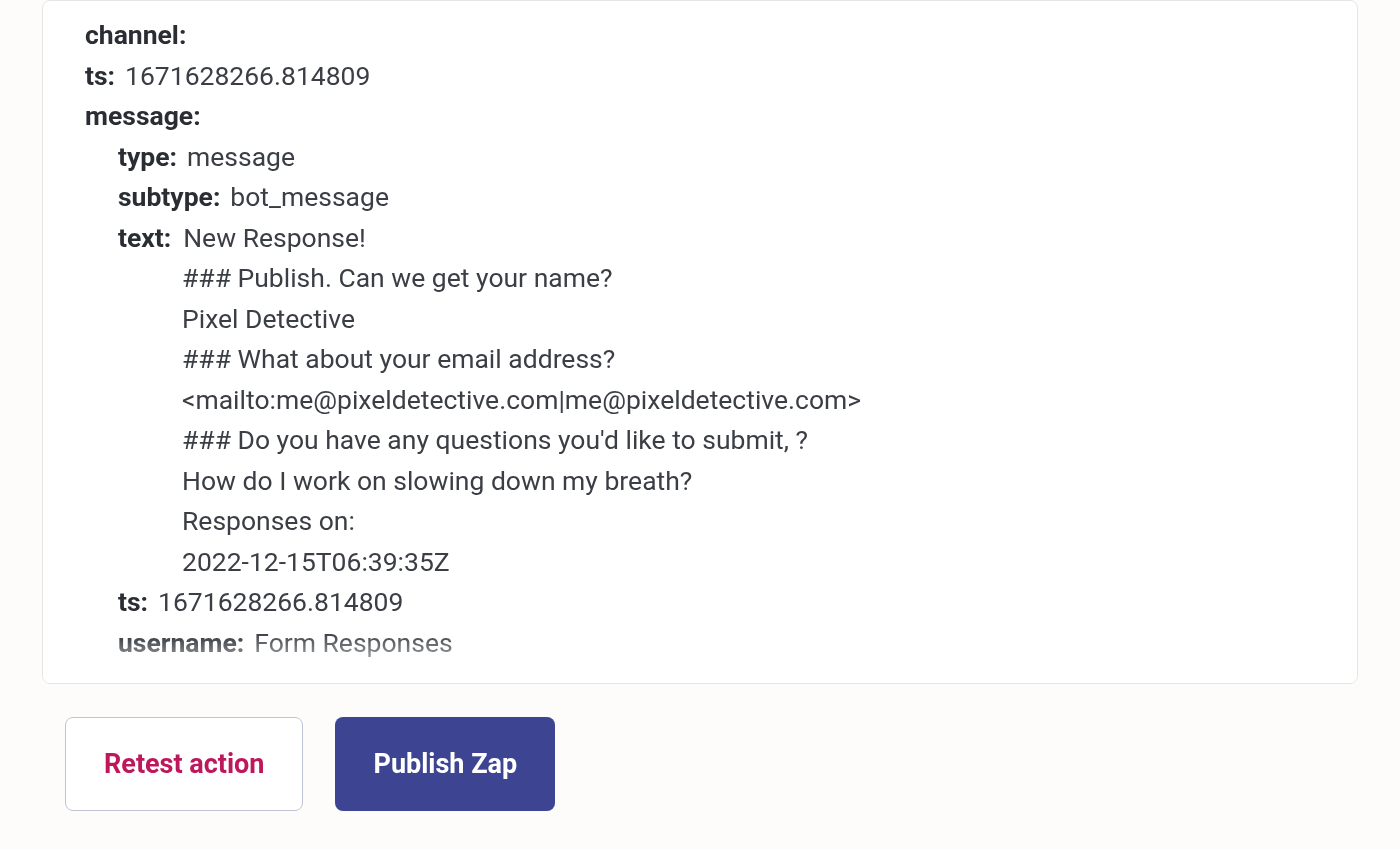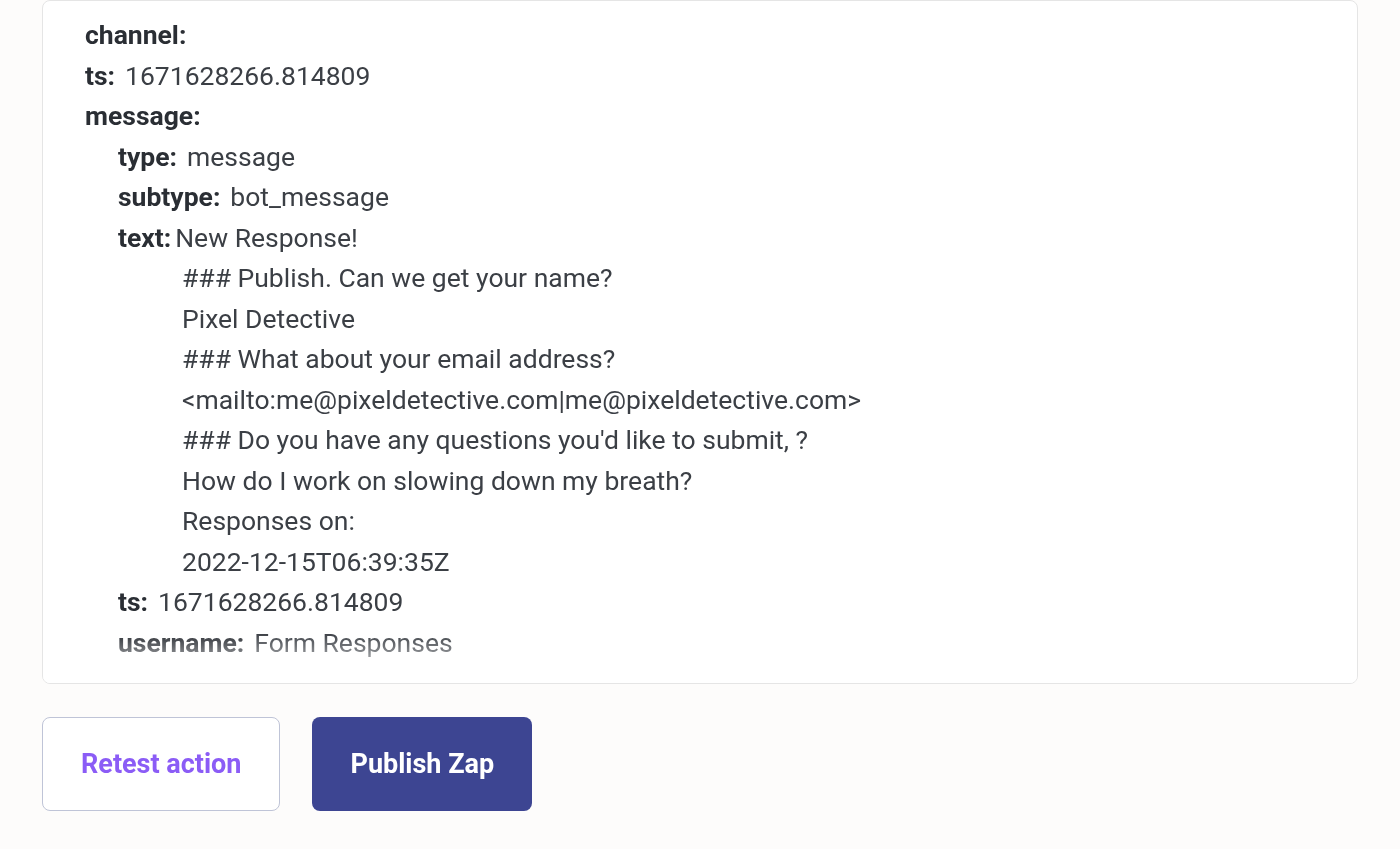--- a/index.html
+++ b/index.html
@@ -66,41 +66,42 @@
     .level-2 .only-val {
       color: #3b3f45;
     }
     .text-block {
       display: flex;
       flex-direction: column;
     }
     .text-first {
       display: flex;
       align-items: baseline;
-      gap: 4px;
+      gap: 12px;
     }
     .buttons {
       display: flex;
       gap: 32px;
       margin-top: 33px;
     }
     .btn {
       font-size: 27px;
       font-weight: 700;
       padding: 30px 38px;
       border-radius: 8px;
       cursor: pointer;
       border: none;
       line-height: 1.2;
       font-family: inherit;
     }
     .btn-secondary {
       background: #ffffff;
-      color: #8b5cf6;
+      color: #be185d;
       border: 1.5px solid #bfc4d7;
+      margin-left: 23px;
     }
     .btn-primary {
       background: #3d4592;
       color: #ffffff;
     }
   </style>
 </head>
 <body>
 
 <div class="outer">

